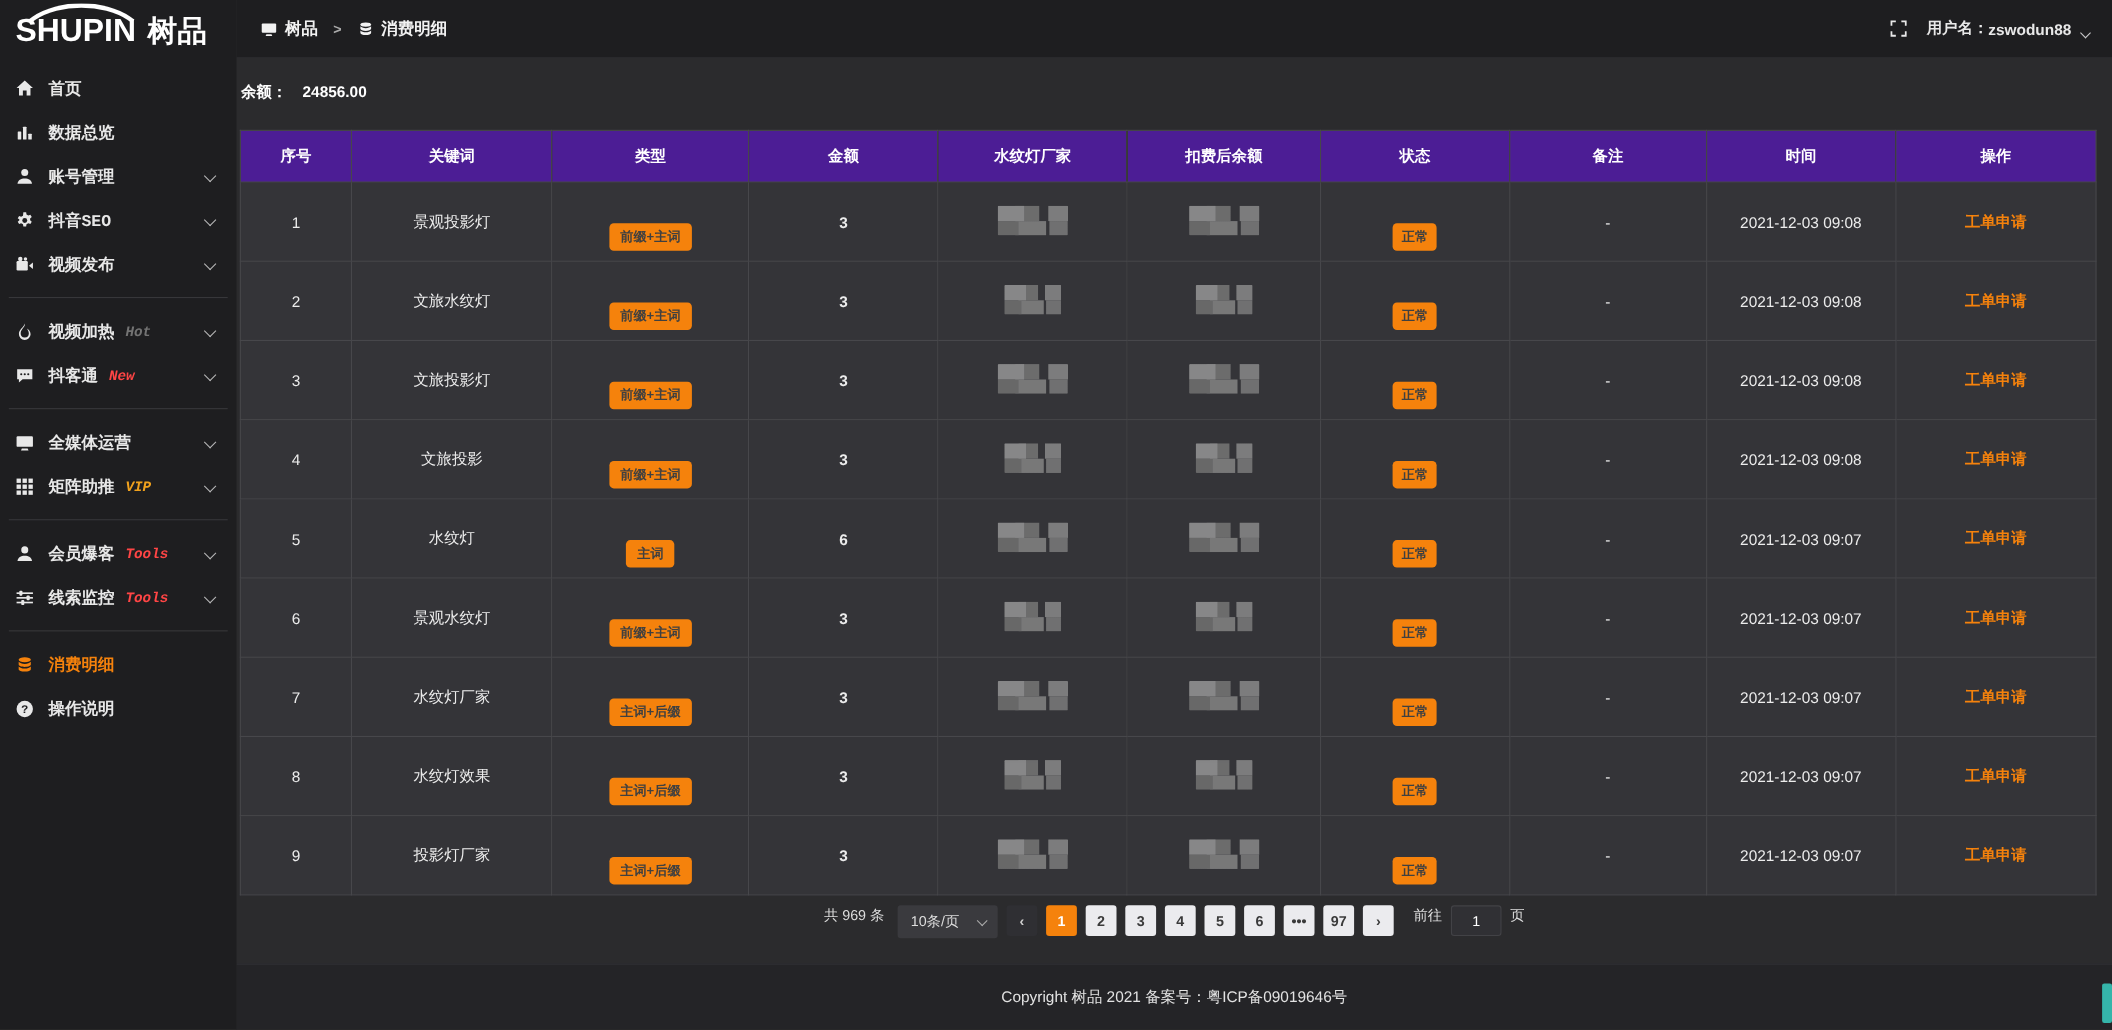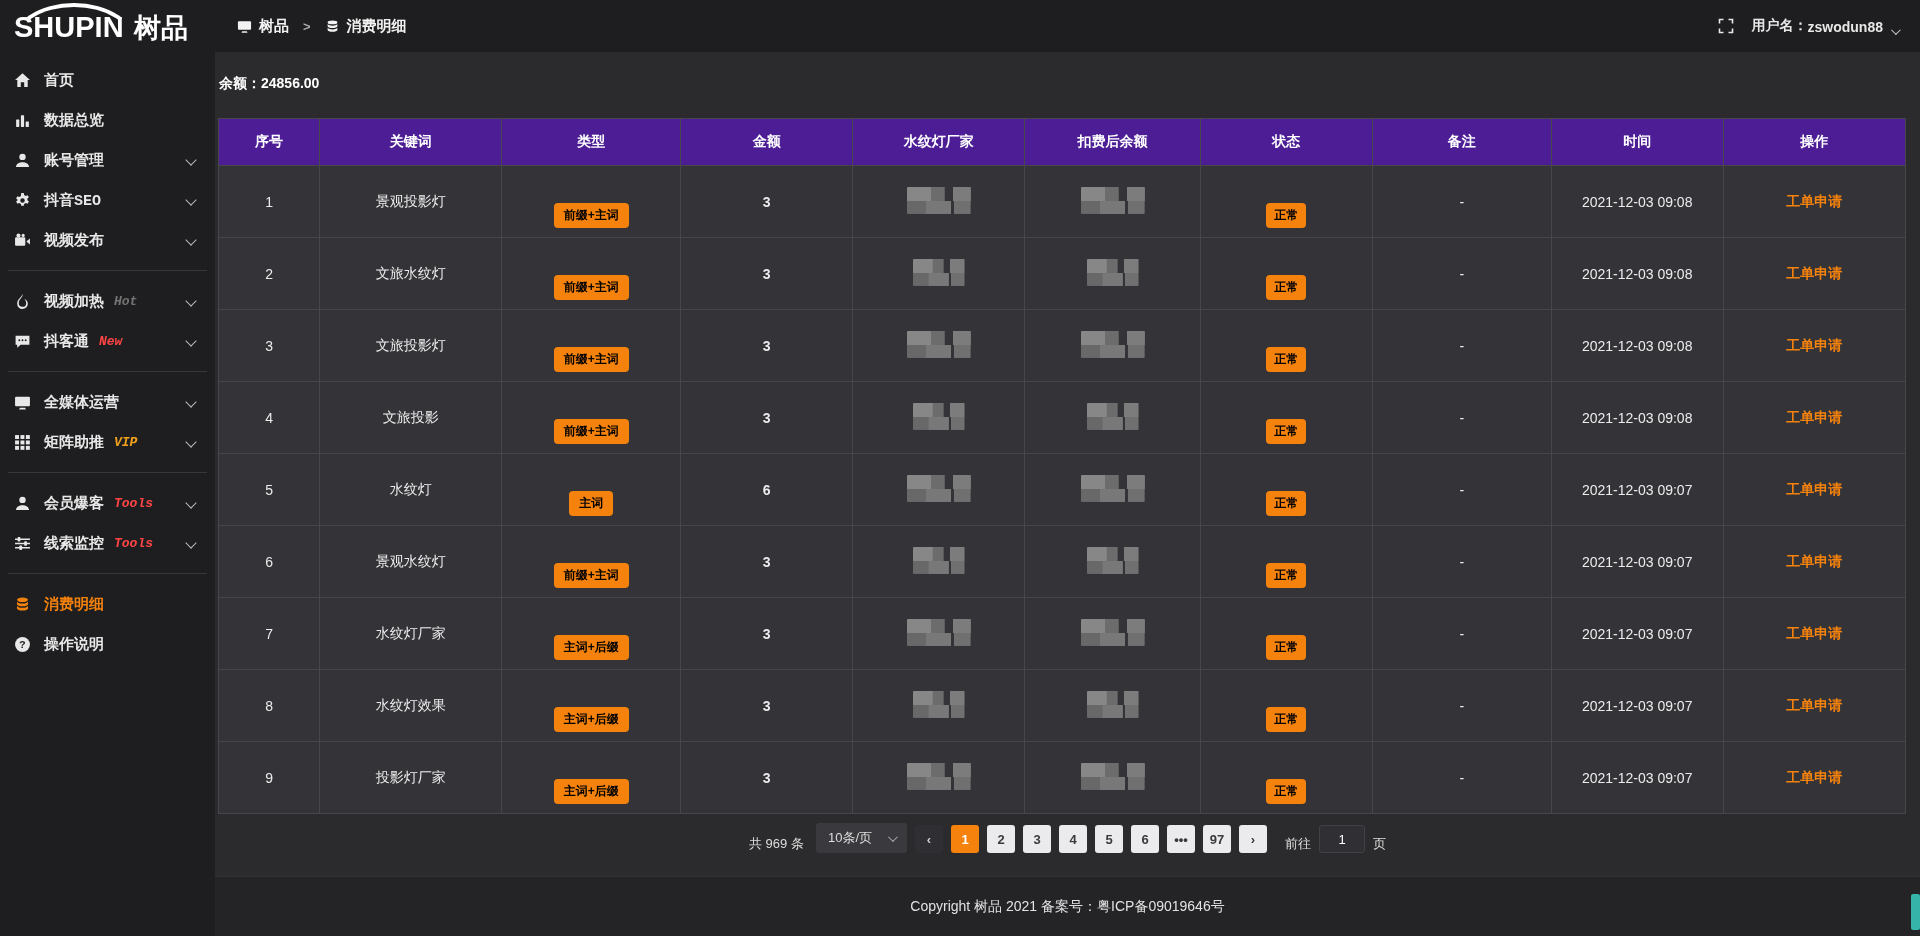--- a/index.html
+++ b/index.html
@@ -35,40 +35,40 @@
   .crumb-sep{margin:0 14px;color:#aaa;font-size:13px;font-weight:bold;}
   .user-area{display:flex;align-items:center;gap:18px;}
   .fs-icon{width:16px;height:16px;display:inline-flex;cursor:pointer;}
   .fs-icon svg{width:16px;height:16px;}
   .user-name{font-size:14px;font-weight:bold;display:flex;align-items:flex-end;cursor:pointer;}
   .user-name .chev{width:6px;height:6px;border-right:1.5px solid #ccc;border-bottom:1.5px solid #ccc;
     transform:rotate(45deg) translateY(-2px);margin-left:8px;}
   
   .content{position:absolute;left:215px;top:52px;right:0;bottom:0;background:#2b2b2d;}
   .balance{padding:23px 0 0 4px;font-size:14px;font-weight:bold;color:#fff;}
-  .balance .val{margin-left:0;}
+  .balance .val{margin-left:14px;}
   .table-wrap{padding:25px 14px 0 3px;}
   table{width:100%;border-collapse:collapse;table-layout:fixed;}
   th,td{border:1px solid #47474b;text-align:center;overflow:hidden;}
   th{background:#4c1d95;height:44px;font-size:14px;color:#fff;font-weight:bold;}
   td{background:#343438;height:69px;font-size:14px;color:#ececec;}
   td.ca{font-weight:bold;}
-  .type-badge,.status-badge{display:inline-block;background:#f5820c;color:#000000;font-size:12px;font-weight:bold;
+  .type-badge,.status-badge{display:inline-block;background:#f5820c;color:#404040;font-size:12px;font-weight:bold;
     padding:5px 10px;border-radius:4px;line-height:1.2;margin-top:28px;}
   .status-badge{padding:5px 8px;}
   .mosaic{display:inline-block;width:64px;height:27px;border-radius:1px;opacity:.8;background-repeat:no-repeat;
     background-image:
       linear-gradient(#9c9c9c,#9c9c9c),linear-gradient(#7a7a7a,#7a7a7a),linear-gradient(#8f8f8f,#8f8f8f),
       linear-gradient(#757575,#757575),linear-gradient(#898989,#898989),linear-gradient(#808080,#808080);
     background-size:38% 52%,34% 52%,28% 52%,30% 48%,44% 48%,26% 48%;
     background-position:0 0,38% 0,100% 0,0 100%,46% 100%,100% 100%;}
   tr:nth-child(2n) .mosaic{width:52px;}
   .action-link{color:#f5820c;font-weight:600;cursor:pointer;}
   
-  .pager{display:flex;align-items:flex-end;justify-content:center;gap:8px;margin-top:9px;font-size:13px;color:#ddd;}
+  .pager{display:flex;align-items:flex-start;justify-content:center;gap:8px;margin-top:9px;font-size:13px;color:#ddd;}
   .ptotal{margin-right:4px;}
   .psize{display:flex;align-items:center;gap:16px;background:#3a3a3e;border-radius:3px;height:30px;
     padding:0 12px;cursor:pointer;color:#ddd;}
   .psize .chev{width:6px;height:6px;border-right:1.5px solid #aaa;border-bottom:1.5px solid #aaa;
     transform:rotate(45deg) translateY(-2px);}
   .pages{display:inline-flex;gap:8px;}
   .pbtn{width:28px;height:28px;border:none;border-radius:3px;font-size:13px;font-weight:bold;cursor:pointer;
     font-family:inherit;display:inline-flex;align-items:center;justify-content:center;}
   .pbtn.light{background:#ebebee;color:#3a3a3a;}
   .pbtn.dark{background:#2f2f33;color:#cfcfcf;}

